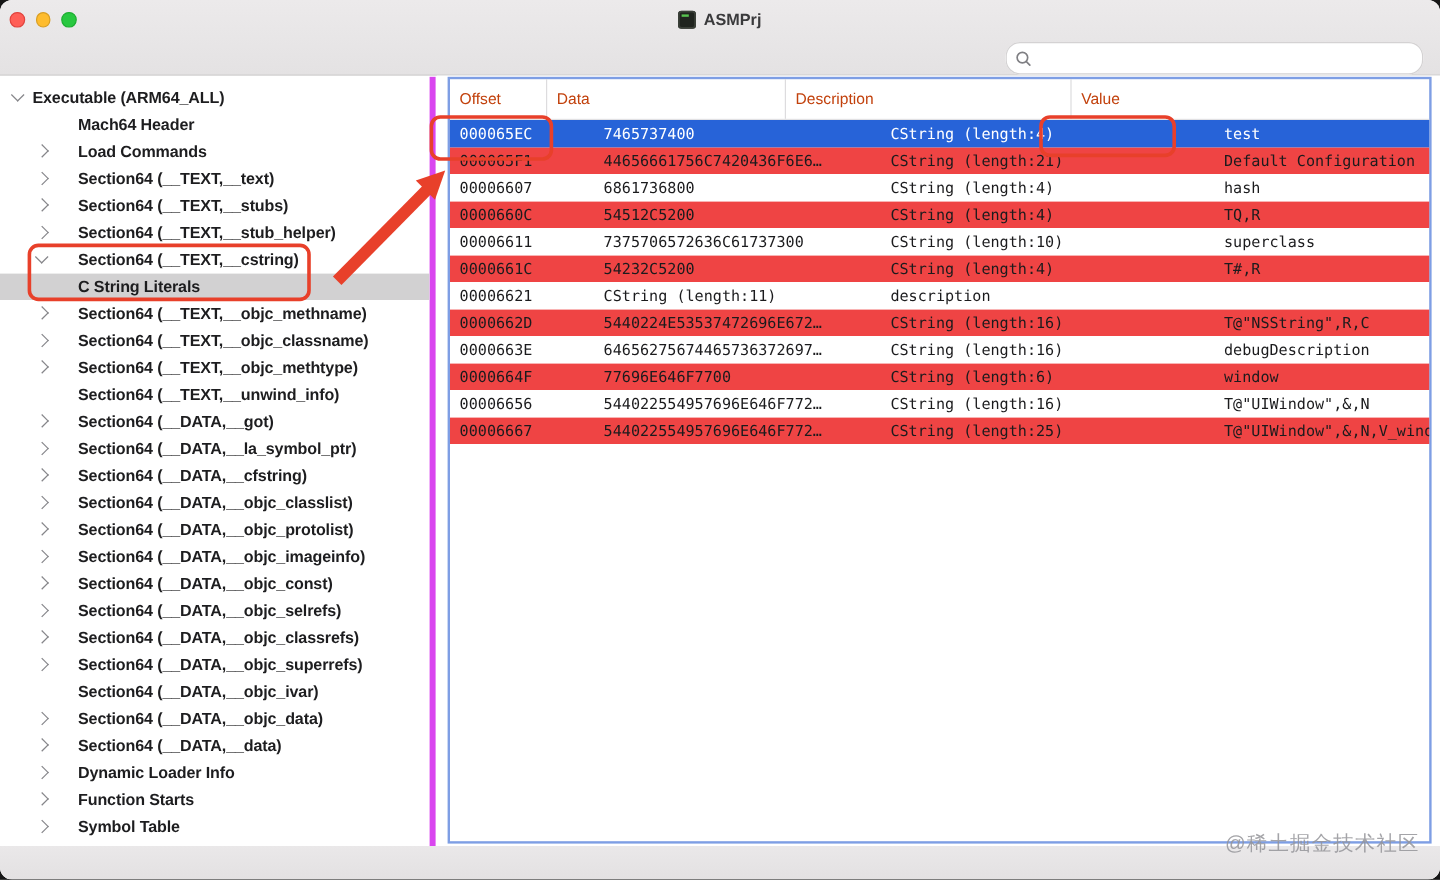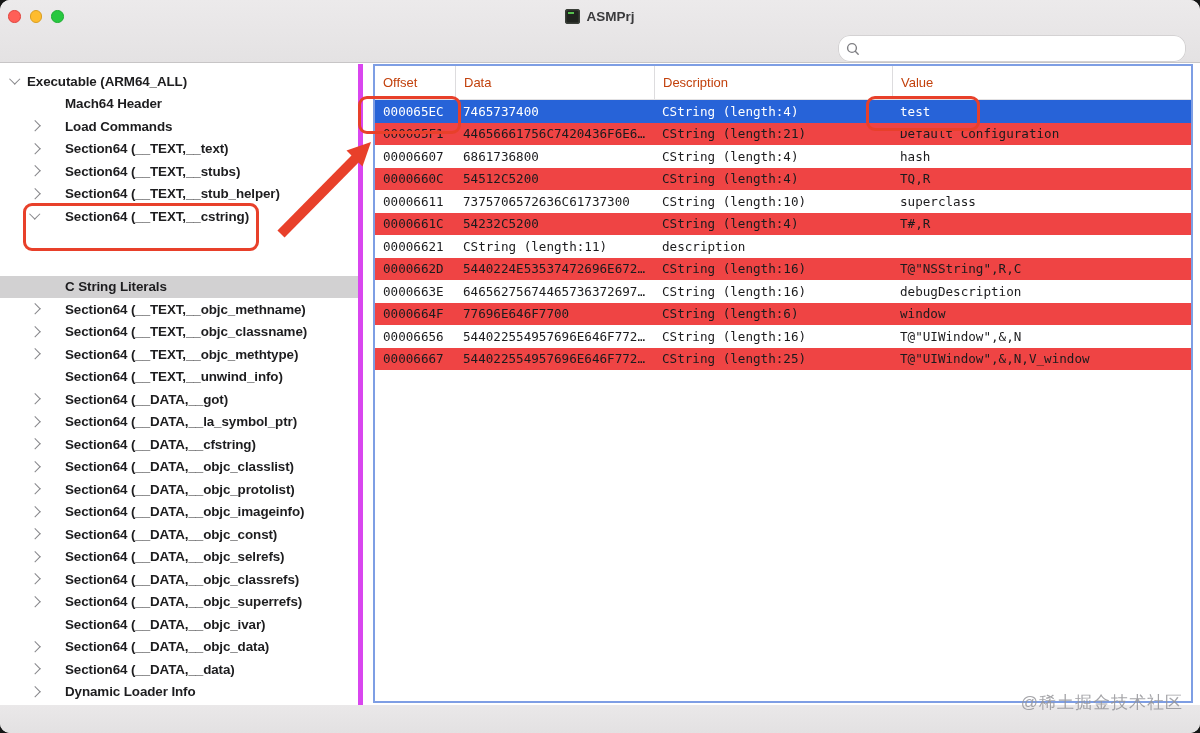--- a/index.html
+++ b/index.html
@@ -44,37 +44,37 @@
   .search-icon svg { display:block; }
 
   
   .sidebar { position:absolute; left:0; top:64px; width:363px; height:641px; background:#ffffff;
              border-right:5px solid #d946ef; overflow:hidden; }
   .tree { position:absolute; left:0; top:6px; width:100%; }
   .tree-row { display:flex; align-items:center; height:22.5px; white-space:nowrap; }
   .tree-row.lvl0 { padding-left:6px; }
   .tree-row.lvl1 { padding-left:26px;gap:18px; }
   .tree-row.lvl2 { padding-left:65px; }
-  .tree-row.selected { background:#d2d1d2;margin-top:48px; }
+  .tree-row.selected { background:#d2d1d2; }
   .chev, .chev-spacer { width:21px; height:14px; position:relative; flex:0 0 21px; }
   .chev::before { content:""; position:absolute; left:5px; top:3px; width:6.5px; height:6.5px;
                   border-right:1.8px solid #86868a; border-bottom:1.8px solid #86868a; }
   .chev.collapsed::before { transform:rotate(-45deg); }
   .chev.expanded::before  { transform:rotate(45deg); top:1px; }
   .tree-label { font-size:13.4px; font-weight:bold; color:#1d1d1f; letter-spacing:-0.1px; }
 
   
   .rightbg { position:absolute; left:364px; top:63px; width:836px; height:642px; background:#ffffff; }
   .datatable { position:absolute; left:373px; top:64px; width:820px; height:639px; background:#ffffff;
                border:2px solid #7e9ee4; }
   .thead { display:grid; grid-template-columns:80px 199px 238px 1fr; height:34px;
            border-bottom:1px solid #e2e1e3; }
   .th { display:flex; align-items:center; padding-left:8px; font-size:13px; color:#c2410c; }
   .th + .th { border-left:1px solid #dddcde; }
-  .trow { display:grid; grid-template-columns:80px 199px 238px 1fr; height:22.5px; }
+  .trow { display:grid; grid-template-columns:80px 199px 238px 1fr; height:22.5px;gap:40px; }
   .trow.striped { background:#ef4444; }
   .trow.selected { background:#2763d8; }
   .td { display:flex; align-items:center; padding-left:8px; overflow:hidden; white-space:nowrap;
         font-family:"DejaVu Sans Mono",monospace; font-size:12.6px; color:#1b1b1d; }
   .trow.selected .td { color:#ffffff; }
 
   
   .bottombar { position:absolute; left:0; top:705px; width:1200px; height:28px;
                background:linear-gradient(#eae8e9,#e3e1e2); }
 

